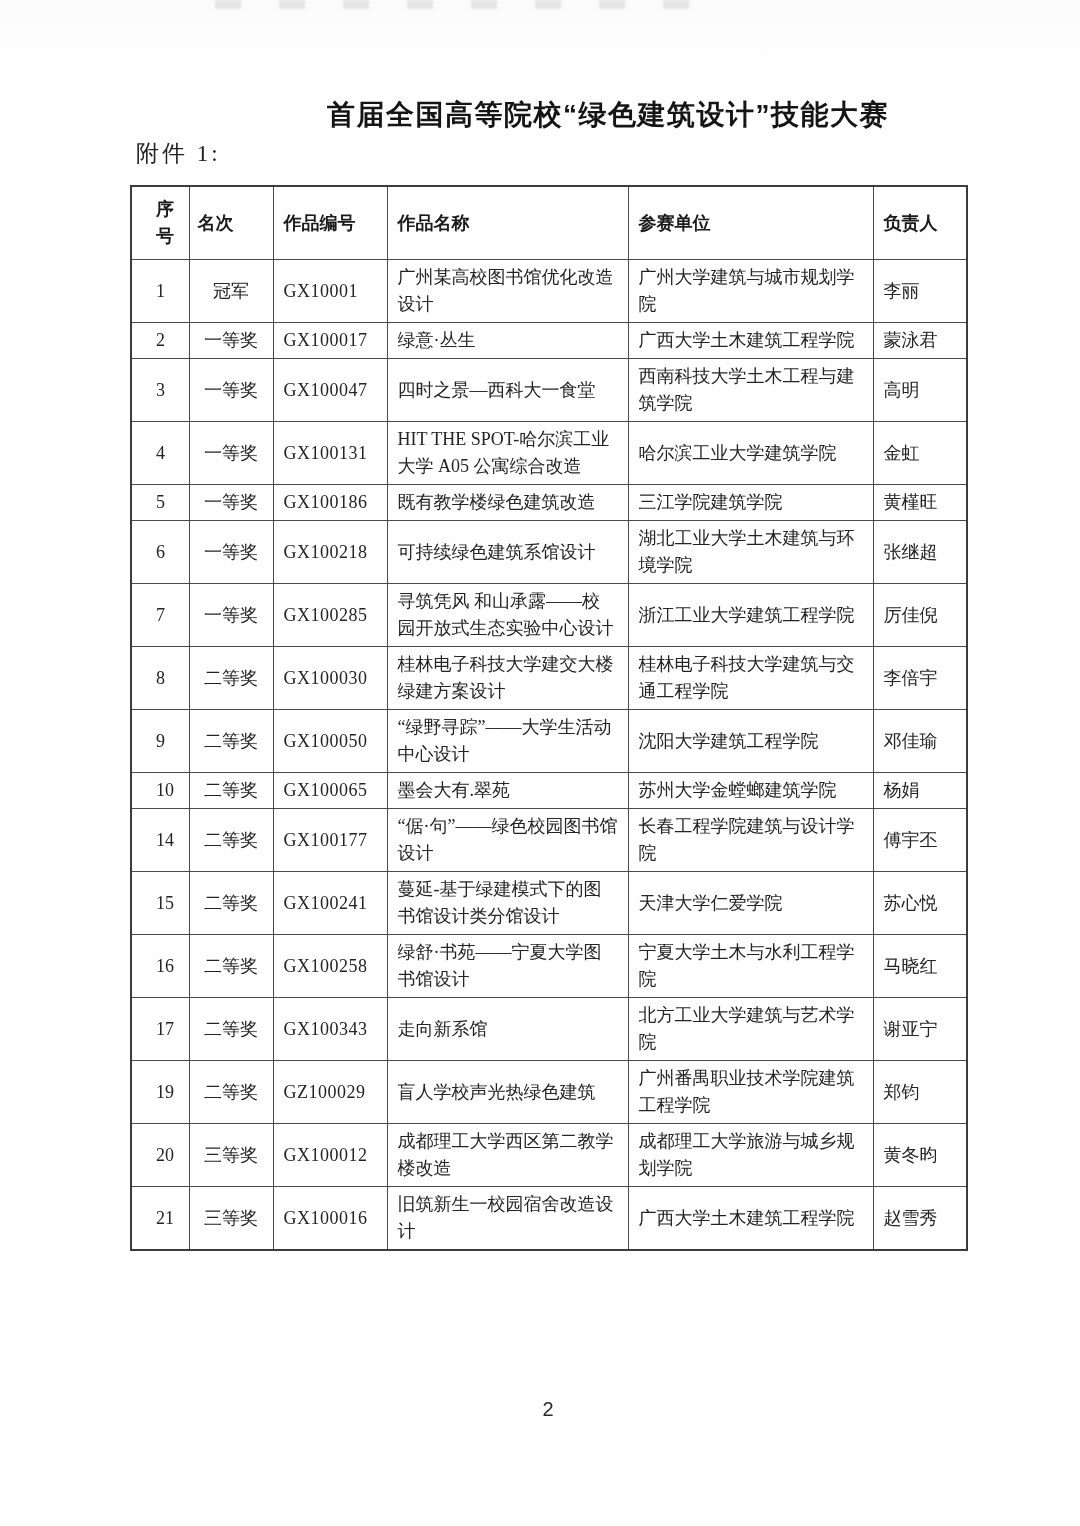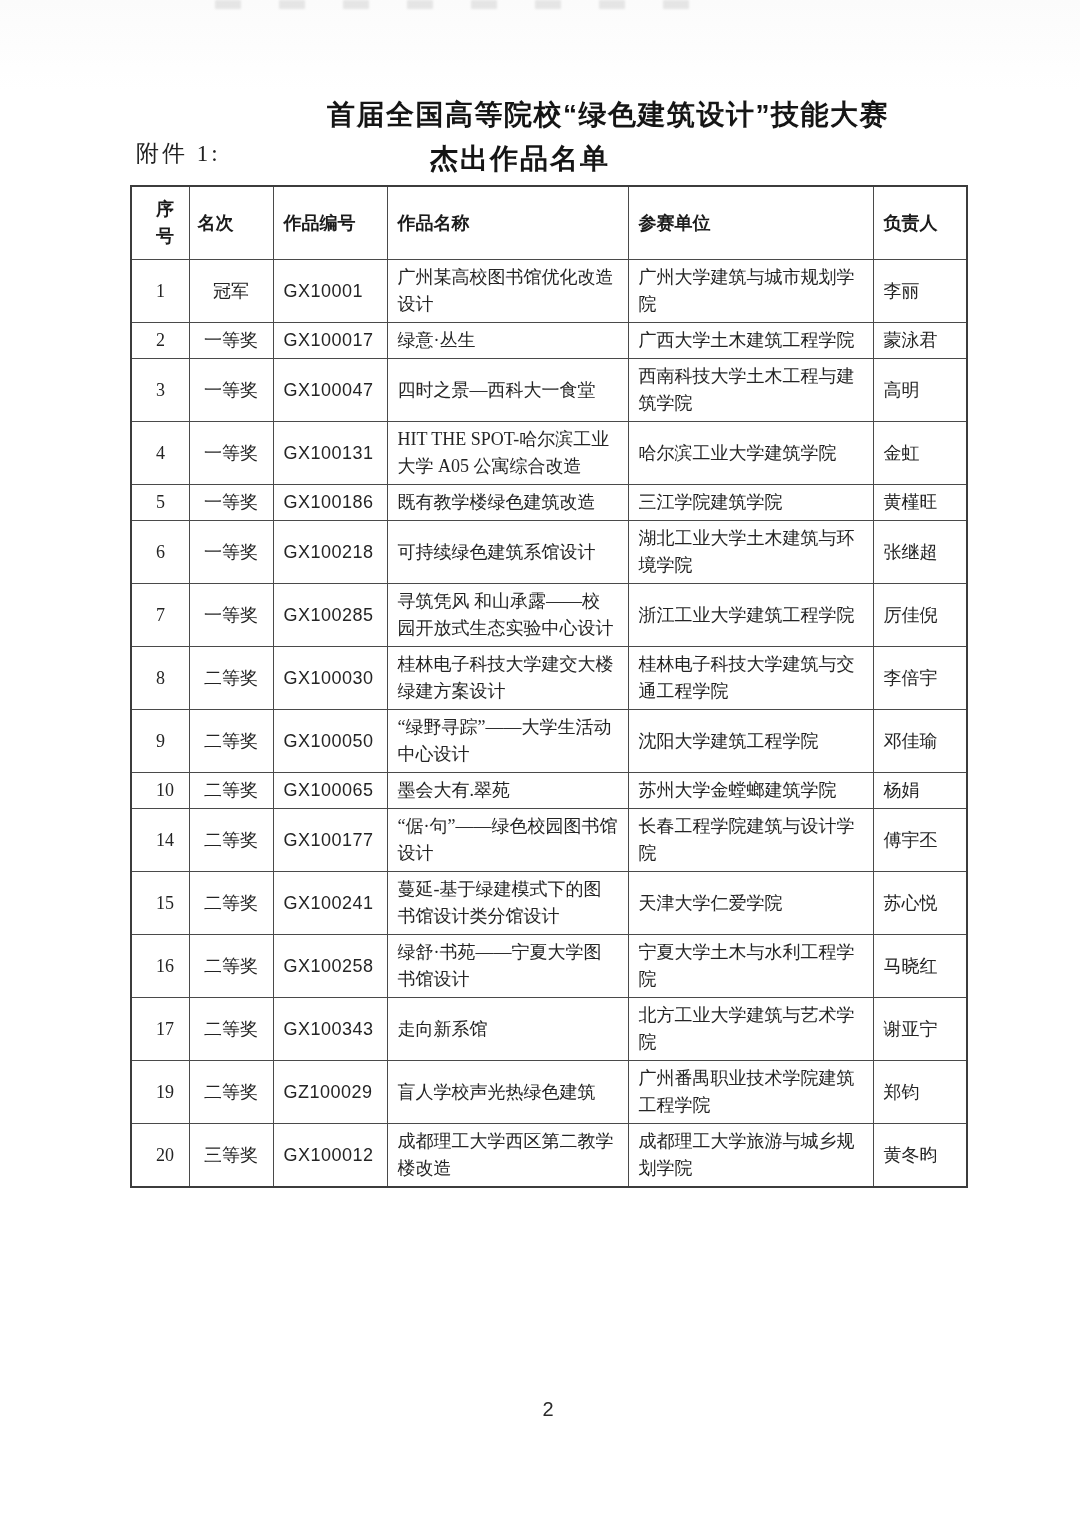--- a/index.html
+++ b/index.html
@@ -64,21 +64,21 @@
   table.results th {
     font-family: "Liberation Sans", sans-serif;
     font-weight: 700; font-size: 18px;
     text-align: left; padding: 9px 10px;
     color: #1b1b1b;
   }
   table.results th.c-seq, table.results td.c-seq { text-align: left; padding-left: 24px; }
   table.results td.c-seq { font-family: "Liberation Serif", serif; }
   table.results td.c-rank { text-align: center; padding-left: 4px; padding-right: 4px; }
   table.results th.c-rank { text-align: left; padding-left: 8px; }
-  table.results td.c-id { font-family: Liberation Sans, sans-serif; letter-spacing: 0.5px; }
+  table.results td.c-id { font-family: Liberation Serif, serif; letter-spacing: 0.5px; }
   table.results td { background: #fff; }
 
   .page-number {
     position: absolute; left: 130px; width: 836px; top: 1398px;
     text-align: center; font-size: 20px; color: #2a2a2a;
     font-family: "Liberation Sans", sans-serif;
   }
 </style>
 </head>
 <body>
@@ -93,21 +93,20 @@
       <span></span>
       <span></span>
       <span></span>
       <span></span>
   </div>
 
   <div class="attachment-label">附件 1:</div>
 
   <div class="title-line1">首届全国高等院校“绿色建筑设计”技能大赛</div>
 
-  <div class="title-line2">杰出作品名单</div>
 
   <table class="results">
     <colgroup>
       <col style="width:58px">
       <col style="width:84px">
       <col style="width:114px">
       <col style="width:241px">
       <col style="width:245px">
       <col style="width:94px">
     </colgroup>
@@ -243,18 +242,26 @@
           <td class="c-lead">郑钧</td>
         </tr>
         <tr>
           <td class="c-seq">20</td>
           <td class="c-rank">三等奖</td>
           <td class="c-id">GX100012</td>
           <td class="c-name">成都理工大学西区第二教学楼改造</td>
           <td class="c-unit">成都理工大学旅游与城乡规划学院</td>
           <td class="c-lead">黄冬昀</td>
         </tr>
+        <tr>
+          <td class="c-seq">21</td>
+          <td class="c-rank">三等奖</td>
+          <td class="c-id">GX100016</td>
+          <td class="c-name">旧筑新生一校园宿舍改造设计</td>
+          <td class="c-unit">广西大学土木建筑工程学院</td>
+          <td class="c-lead">赵雪秀</td>
+        </tr>
       </tbody>
   </table>
 
   <div class="page-number">2</div>
 
 </div>
 
 </body></html>

